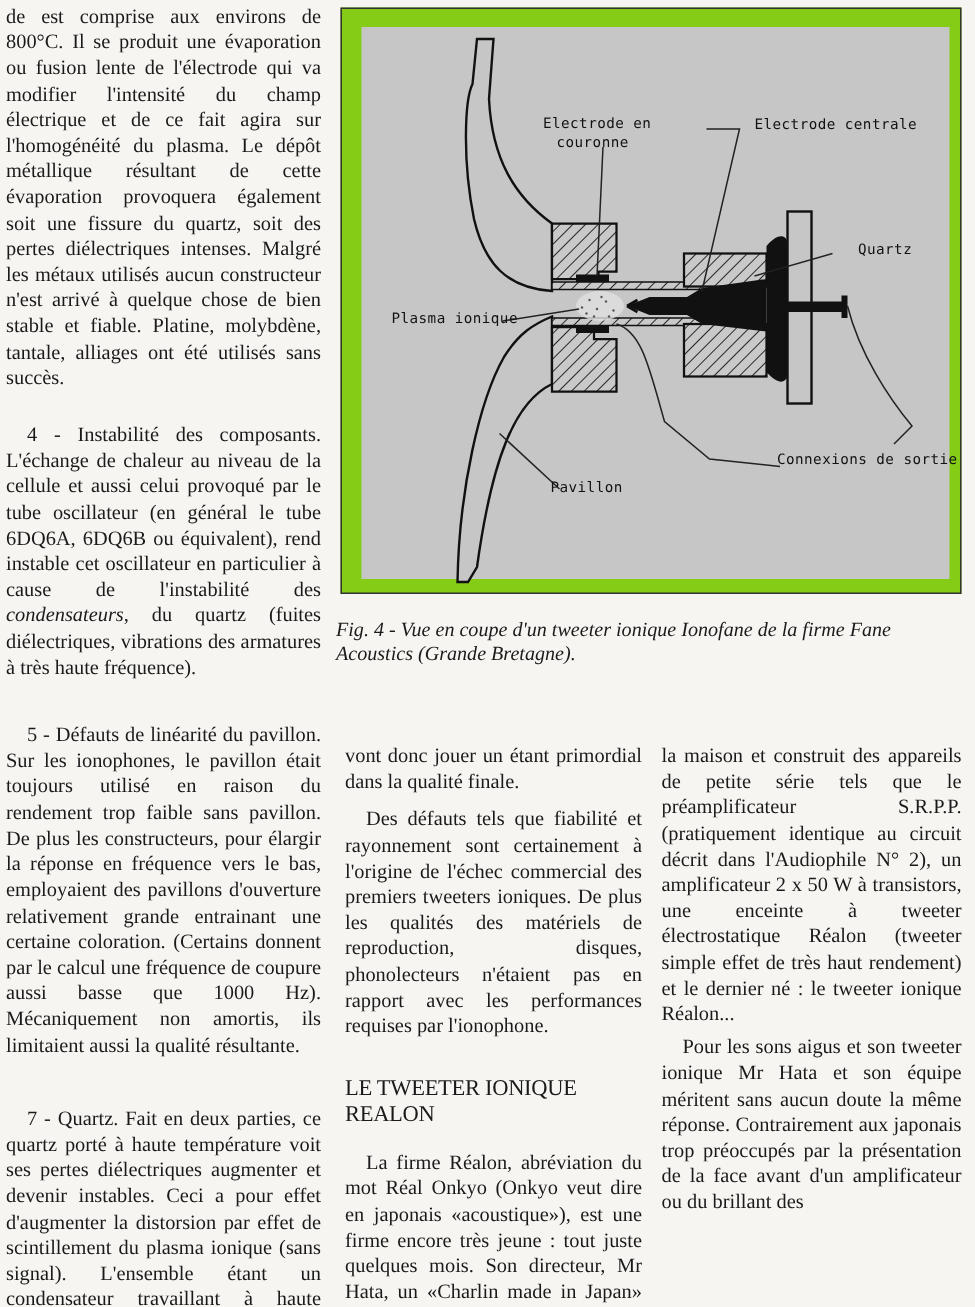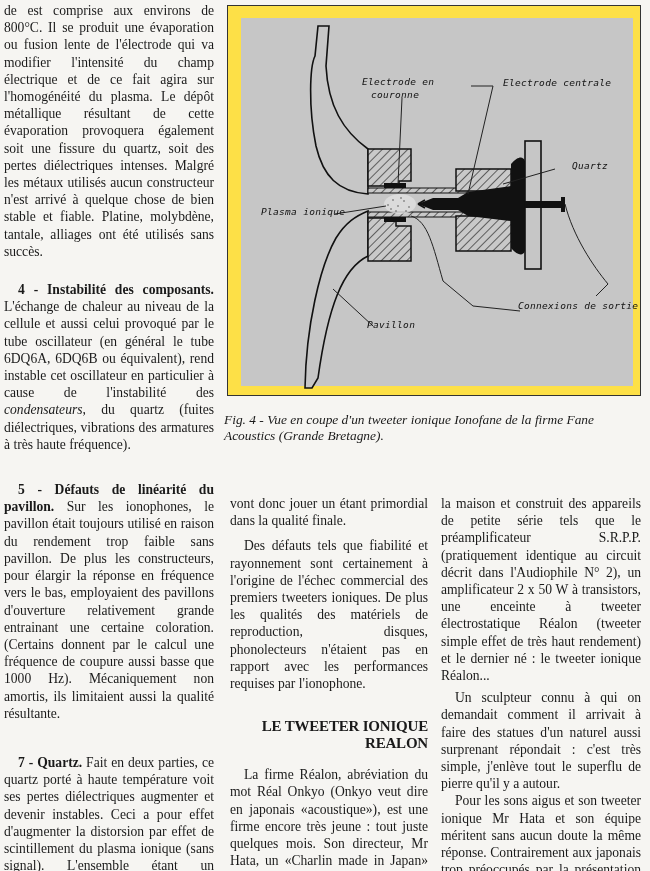--- a/index.html
+++ b/index.html
@@ -11,35 +11,35 @@
   }
   .col {
     position: absolute;
     font-size: 13.6px;
     line-height: 17.2px;
     text-align: justify;
     hyphens: none;
   }
   .col p { margin: 0; }
   .col p.indent { text-indent: 14px; }
-  .col .lead { font-weight: bold; }
+  .col .lead { font-weight: normal; }
   .col i { font-style: italic; }
   #col1 { left: 4px; top: 2px; width: 210px; }
   #col2 { left: 230px; top: 495px; width: 198px; }
   #col3 { left: 441px; top: 495px; width: 200px; }
   .gap-lg { height: 21px; }
   .gap-sm { height: 8px; }
   .heading {
-    font-weight: bold; font-size: 15px; line-height: 17px;
-    text-align: right; margin: 0; letter-spacing: -0.2px;
+    font-weight: normal; font-size: 15px; line-height: 17px;
+    text-align: left; margin: 0; letter-spacing: -0.2px;
   }
 
   #figure-frame {
     position: absolute; left: 227px; top: 5px; width: 414px; height: 391px;
-    border: 1.5px solid #333; background: #fde047; box-sizing: border-box; font-style: italic;
+    border: 1.5px solid #333; background: #84cc16; box-sizing: border-box;
   }
   #figure-svg { position: absolute; left: 0; top: 0; }
   .lbl { font-family: "DejaVu Sans Mono", "Liberation Mono", monospace; font-size: 9.5px; fill: #111; letter-spacing: 0.3px; }
   #fig-caption {
     position: absolute; left: 224px; top: 412px; width: 420px;
     font-style: italic; font-size: 13.4px; line-height: 16px;
   }
 </style>
 </head>
 <body>
@@ -136,15 +136,14 @@
   <p class="indent">Des défauts tels que fiabilité et rayonnement sont certainement à l'origine de l'échec commercial des premiers tweeters ioniques. De plus les qualités des matériels de reproduction, disques, phonolecteurs n'étaient pas en rapport avec les performances requises par l'ionophone.</p>
   <div class="gap-lg" style="height:26px"></div>
   <h2 class="heading">LE TWEETER IONIQUE REALON</h2>
   <div class="gap-sm" style="height:14px"></div>
   <p class="indent">La firme Réalon, abréviation du mot Réal Onkyo (Onkyo veut dire en japonais «acoustique»), est une firme encore très jeune : tout juste quelques mois. Son directeur, Mr Hata, un «Charlin made in Japan» anime dynamiquement l'équipe d'ingénieurs de</p>
 </div>
 
 <div id="col3" class="col">
   <p>la maison et construit des appareils de petite série tels que le préamplificateur S.R.P.P. (pratiquement identique au circuit décrit dans l'Audiophile N° 2), un amplificateur 2 x 50 W à transistors, une enceinte à tweeter électrostatique Réalon (tweeter simple effet de très haut rendement) et le dernier né : le tweeter ionique Réalon...</p>
   <div class="gap-sm" style="height:5px"></div>
-  <p class="indent">Un sculpteur connu à qui on demandait comment il arrivait à faire des statues d'un naturel aussi surprenant répondait : c'est très simple, j'enlève tout le superflu de pierre qu'il y a autour.</p>
   <p class="indent">Pour les sons aigus et son tweeter ionique Mr Hata et son équipe méritent sans aucun doute la même réponse. Contrairement aux japonais trop préoccupés par la présentation de la face avant d'un amplificateur ou du brillant des</p>
 </div>
 
 </body></html>

